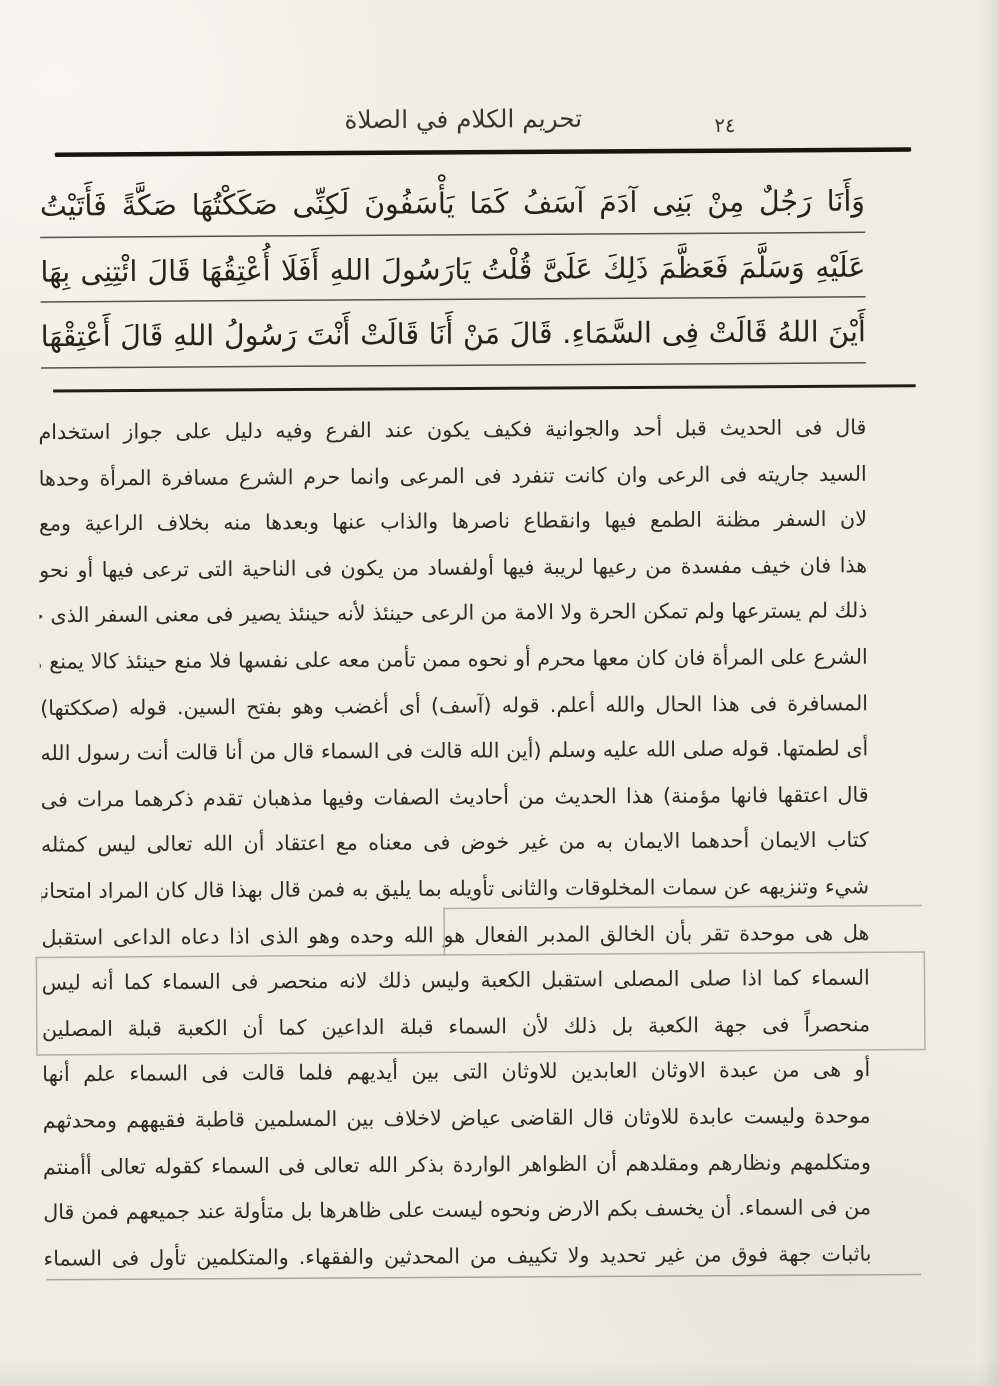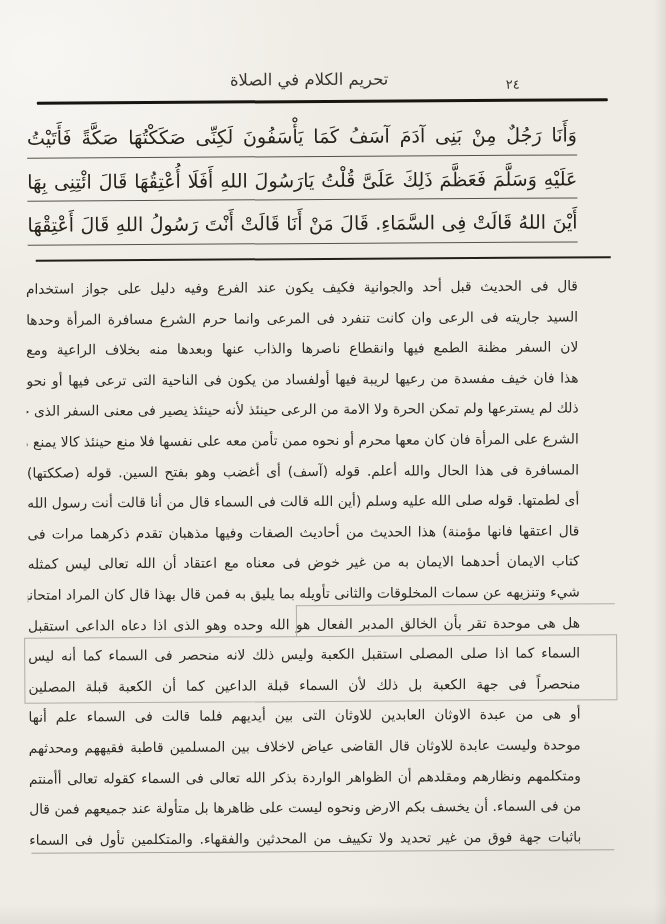--- a/index.html
+++ b/index.html
@@ -24,22 +24,22 @@
     transform:rotate(-0.35deg);
     transform-origin:50% 50%;
   }
   .page-title{
     position:absolute;top:70px;left:0;right:10px;
     text-align:center;
     font-size:16.5px;letter-spacing:0.5px;
     color:#3a362f;
   }
   .page-number{
-    position:absolute;top:78px;left:528px;width:40px;
-    font-size:13px;text-align:center;color:#3a362f;
+    position:absolute;top:78px;left:512px;width:40px;
+    font-size:13px;text-align:left;color:#3a362f;
   }
   .header-rule{
     position:absolute;top:100px;left:72px;right:56px;height:3px;
     background:#17150f;border-radius:1px;
   }
   .section-rule{
     position:absolute;top:258px;left:70px;right:54px;height:2px;
     background:#211e18;
   }
   .hadith{

